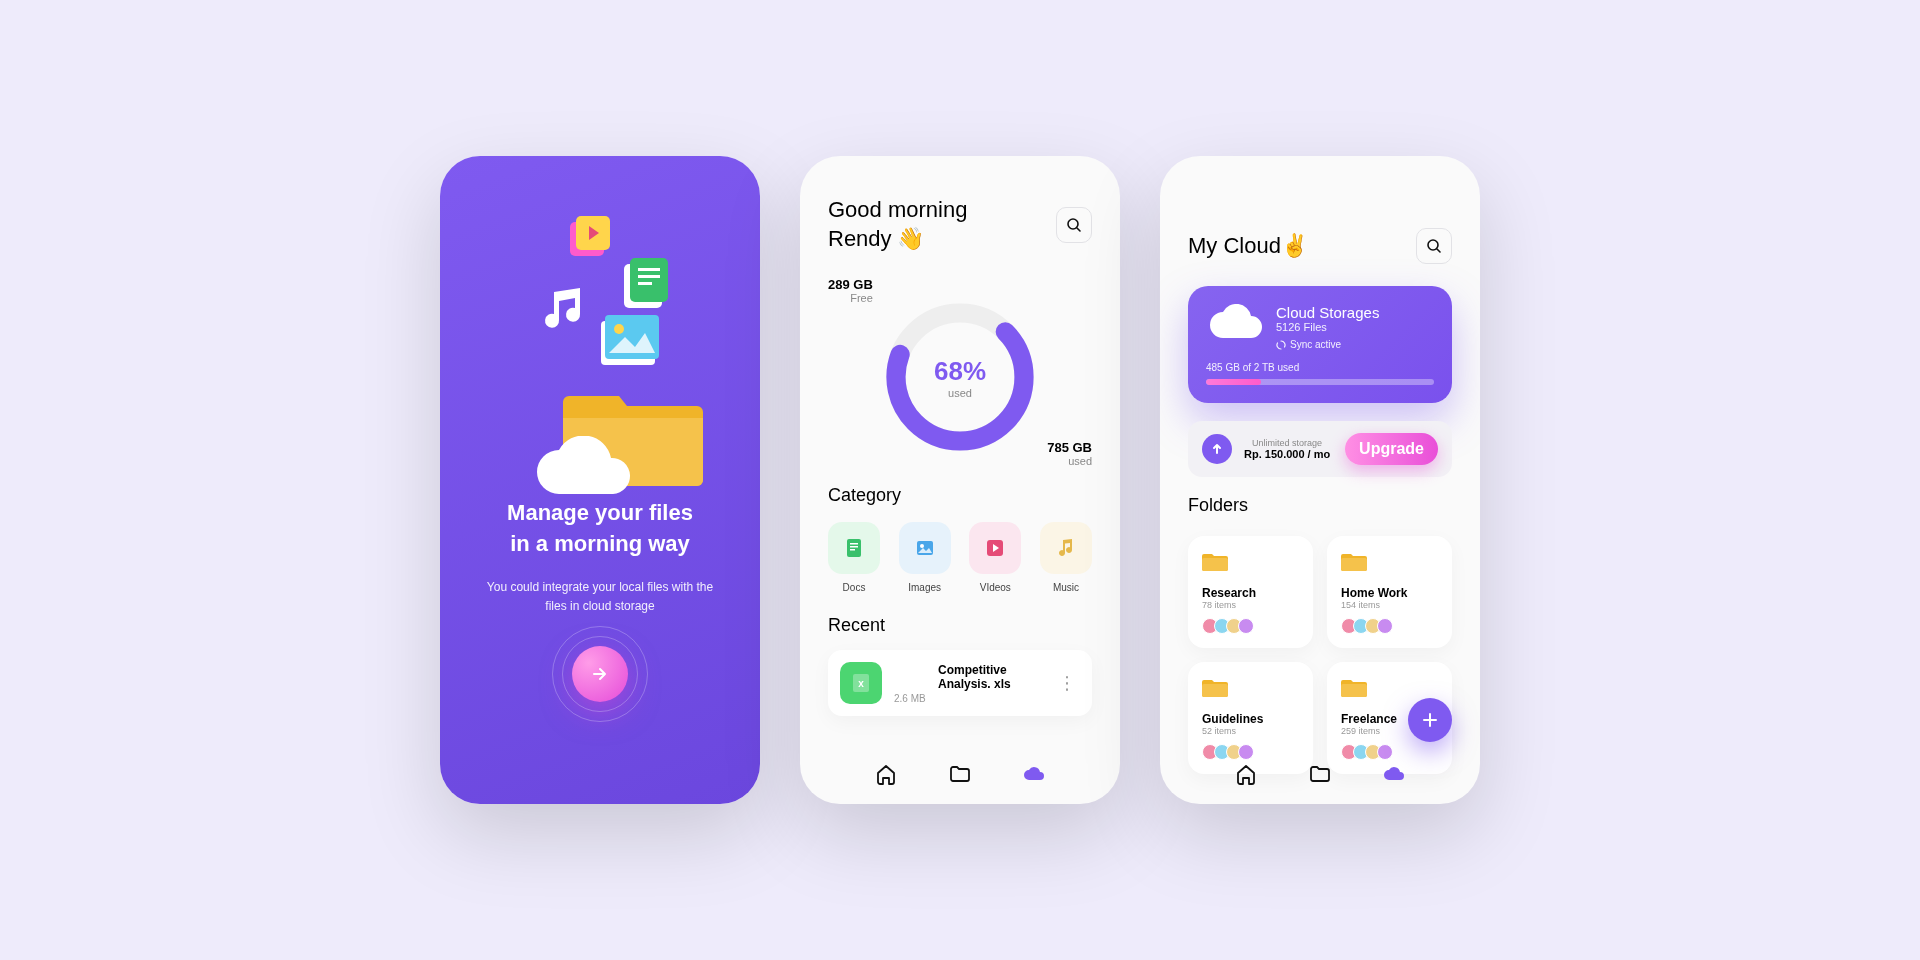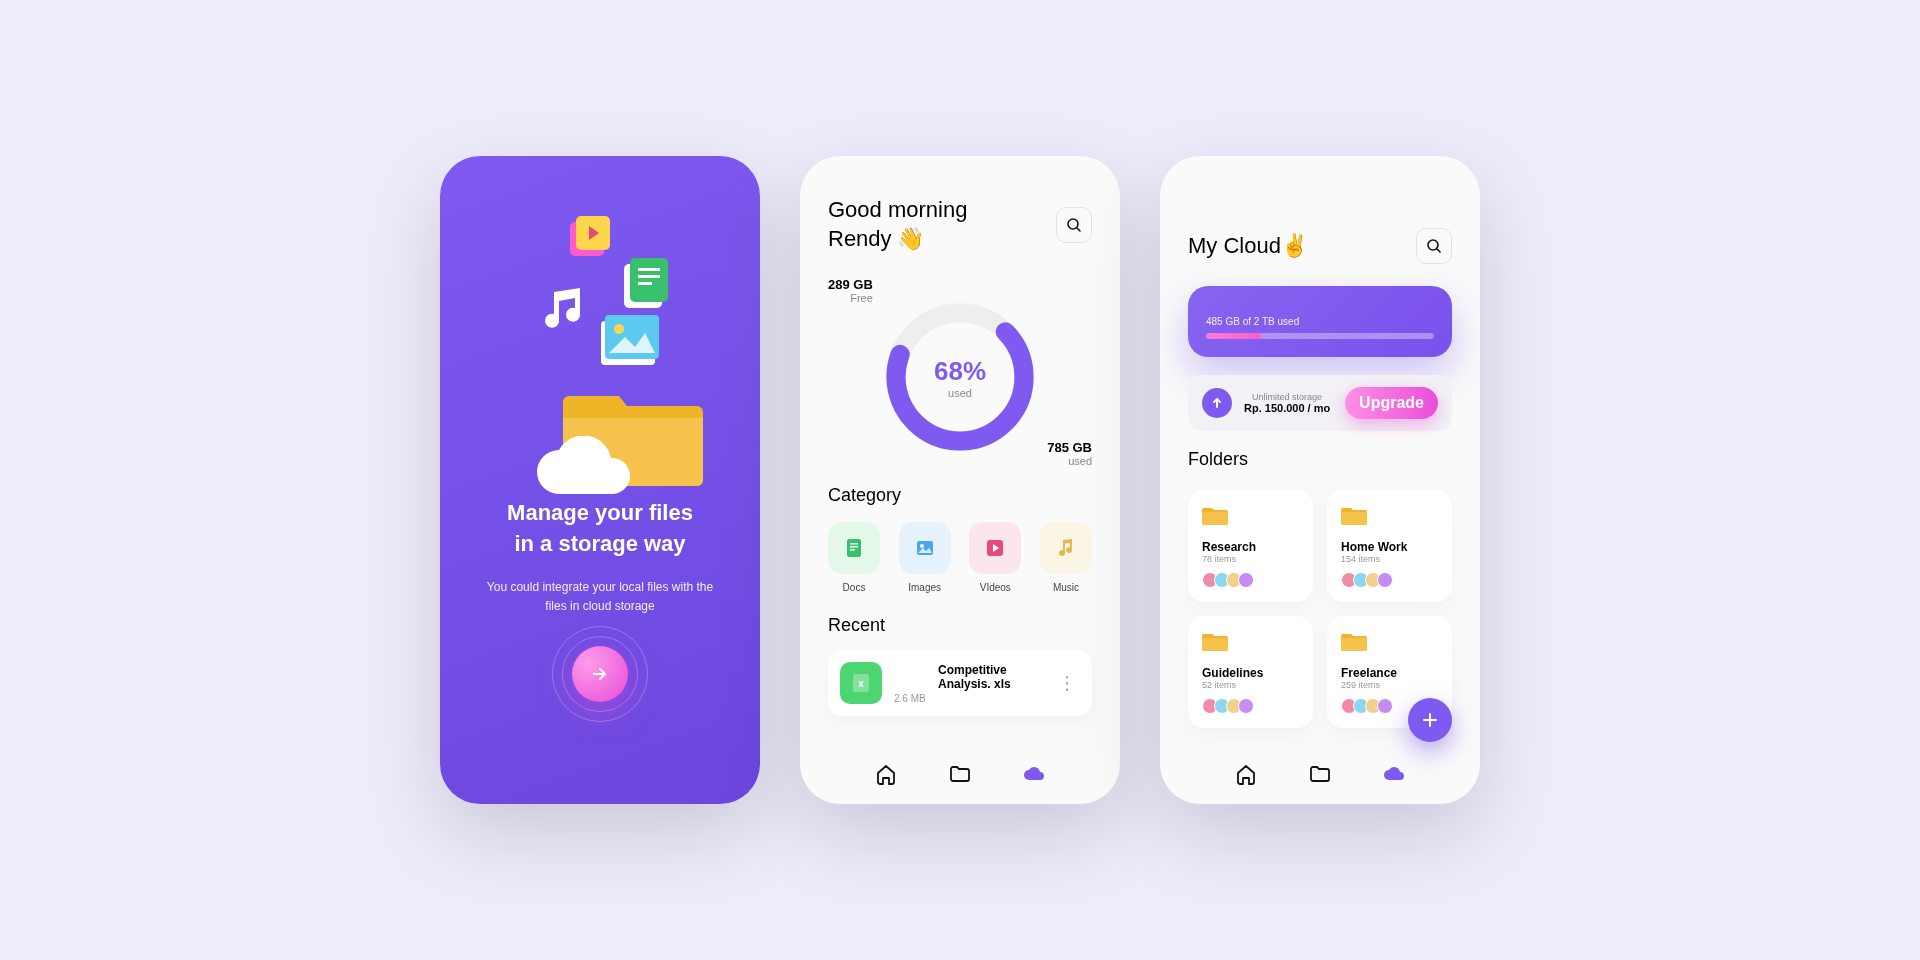--- a/index.html
+++ b/index.html
@@ -100,21 +100,21 @@
     <svg width="150" height="110" style="left:95px;top:190px">
         <path d="M10 18 h50 l8 10 h70 a6 6 0 0 1 6 6 v68 a6 6 0 0 1 -6 6 H10 a6 6 0 0 1 -6 -6 V24 a6 6 0 0 1 6 -6 Z" fill="#f0b429"></path>
         <path d="M4 40 h140 v62 a6 6 0 0 1 -6 6 H10 a6 6 0 0 1 -6 -6 Z" fill="#f5c24b"></path>
       </svg>
     <svg width="110" height="70" style="left:60px;top:248px">
         <path d="M35 58 a22 22 0 0 1 0 -44 a28 28 0 0 1 52 8 a18 18 0 0 1 2 36 Z" fill="#fff"></path>
       </svg>
   </div>
   <div class="ob-title">
     <div>Manage your files</div>
-    <div>in a storage way</div>
+    <div>in a morning way</div>
   </div>
   <div class="ob-sub">You could integrate your local files with the files in cloud storage</div>
   <div class="ob-btn">
     <svg width="18" height="18" viewBox="0 0 18 18">
         <path d="M3 9h10 M9 4l5 5-5 5" stroke="#fff" stroke-width="2" fill="none" stroke-linecap="round" stroke-linejoin="round"></path>
       </svg>
   </div>
 </div>
 
 <div class="phone dash">
@@ -208,20 +208,35 @@
   <div class="mc-row">
     <div class="mc-title">My Cloud✌️</div>
     <div class="search-btn">
       <svg width="16" height="16" viewBox="0 0 16 16">
           <circle cx="7" cy="7" r="5" stroke="#111" stroke-width="1.6" fill="none"></circle>
           <path d="M11 11l3 3" stroke="#111" stroke-width="1.6" stroke-linecap="round"></path>
         </svg>
     </div>
   </div>
   <div class="cloud-card">
+    <div class="cc-top">
+      <svg class="cc-cloud" viewBox="0 0 56 38">
+          <path d="M17 34a13 13 0 0 1 0-26 15 15 0 0 1 28 4 10 10 0 0 1 0 22Z" fill="#fff"></path>
+        </svg>
+      <div>
+        <div class="cc-title">Cloud Storages</div>
+        <div class="cc-sub">5126 Files</div>
+        <div class="cc-sync">
+          <svg width="10" height="10" viewBox="0 0 10 10">
+              <path d="M5 1a4 4 0 0 1 3.5 6M5 9a4 4 0 0 1-3.5-6" stroke="#fff" stroke-width="1.2" fill="none" stroke-linecap="round"></path>
+            </svg>
+          <span>Sync active</span>
+        </div>
+      </div>
+    </div>
     <div class="cc-bar-lbl">485 GB of 2 TB used</div>
     <div class="cc-bar">
         <div class="cc-fill" id="ccfill" style="width: 24%;"></div>
       </div>
   </div>
   <div class="upg-card">
     <div class="upg-icon">
         <svg width="14" height="14" viewBox="0 0 14 14">
           <path d="M7 11V3M4 6l3-3 3 3" stroke="#fff" stroke-width="2" fill="none" stroke-linecap="round" stroke-linejoin="round"></path>
         </svg>

